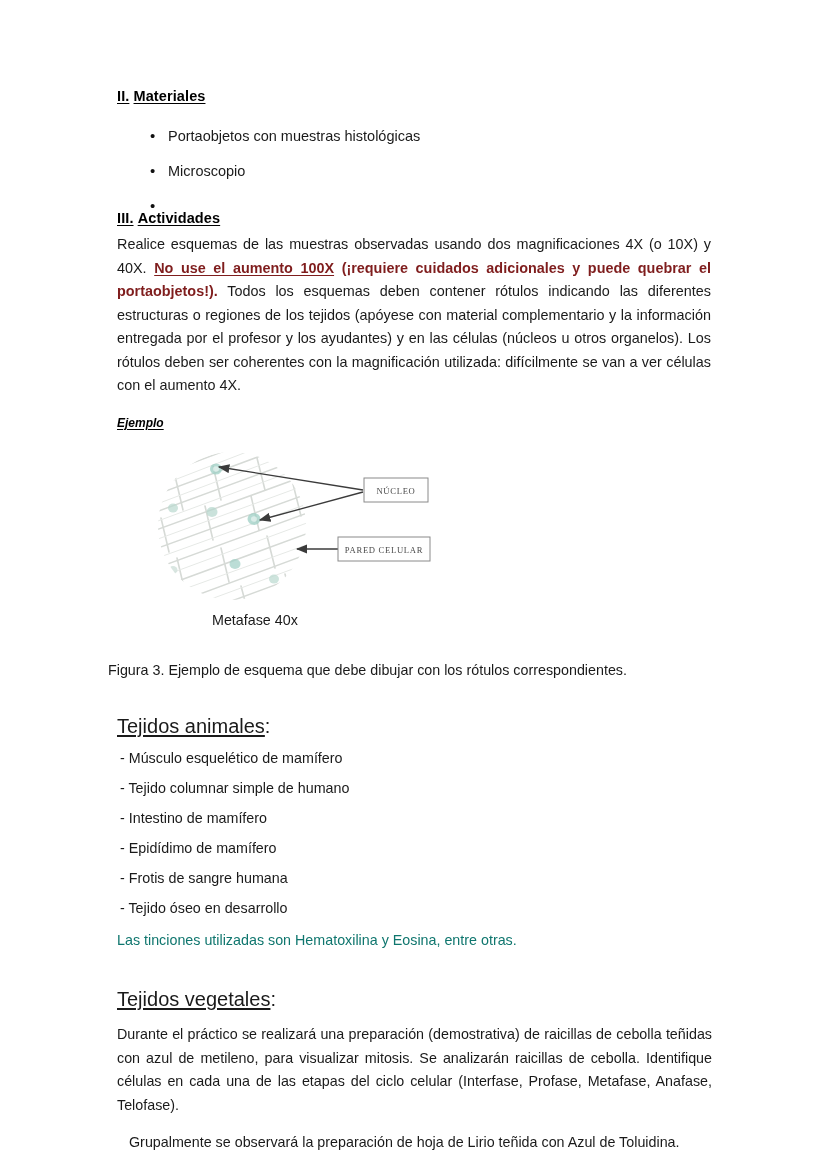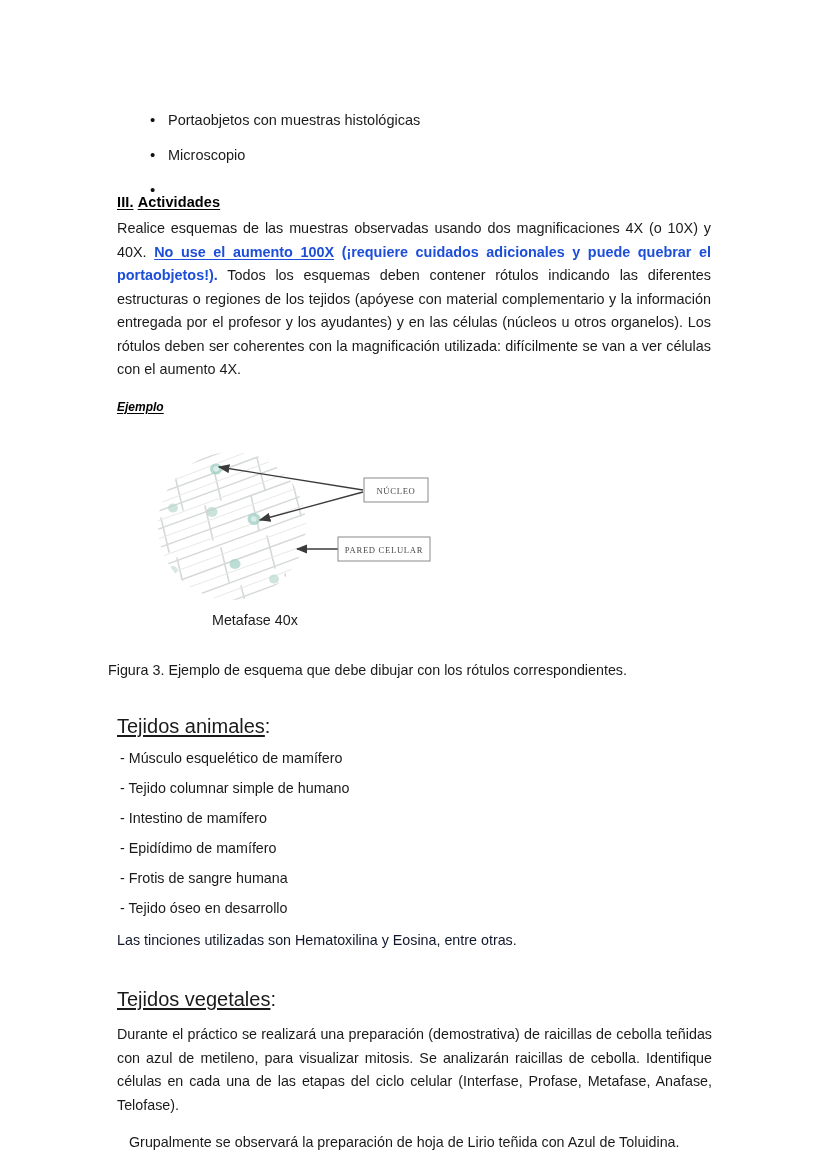--- a/index.html
+++ b/index.html
@@ -64,21 +64,21 @@
   }
   ul.bullets li.empty { height: 10px; margin-bottom: 2px; }
 
   .para {
     font-size: 14.4px;
     line-height: 23.5px;
     text-align: justify;
     margin: 7px 0 0 0;
     color: #1a1a1a;
   }
-  .para b { font-weight: bold; color: #1d4ed8; }
+  .para b { font-weight: bold; color: #7f1d1d; }
   .para b.ul { text-decoration: underline; text-underline-offset: 2px; }
 
   .sub-heading {
     font-size: 12px;
     font-weight: bold;
     margin: 18px 0 15px 0;
     color: #000;
     font-style: italic;
   }
   .sub-heading span.u { text-decoration: underline; text-underline-offset: 2px; }
@@ -120,21 +120,21 @@
   }
   .ulabel .u { text-decoration: underline; text-underline-offset: 2px; }
   .dash-item {
     font-size: 14.3px;
     color: #1a1a1a;
     margin: 0 0 14px 0;
     padding-left: 3px;
   }
   .note {
     font-size: 14.3px;
-    color: #0f172a;
+    color: #0f766e;
     margin: 16px 0 4px 0;
   }
   .section-veg {
     position: absolute;
     left: 117px;
     top: 988px;
     width: 595px;
   }
   .para-tight {
     font-size: 14.3px;
@@ -156,20 +156,21 @@
     fill: #4a4a4a;
   }
 </style>
 </head>
 <body>
 
 <div class="page">
 
   <div class="doc">
 
+    <div class="heading"><span class="u">II.</span><span class="gap">&nbsp;</span><span class="u">Materiales</span></div>
 
     <ul class="bullets">
       <li>Portaobjetos con muestras histológicas</li>
       <li>Microscopio</li>
       <li class="empty"></li>
     </ul>
 
     <div class="heading"><span class="u">III.</span><span class="gap">&nbsp;</span><span class="u">Actividades</span></div>
 
     <p class="para"><span>Realice esquemas de las muestras observadas usando dos magnificaciones 4X (o 10X) y 40X. </span><b class="ul">No use el aumento 100X</b><b> (¡requiere cuidados adicionales y puede quebrar el portaobjetos!).</b><span> Todos los esquemas deben contener rótulos indicando las diferentes estructuras o regiones de los tejidos (apóyese con material complementario y la información entregada por el profesor y los ayudantes) y en las células (núcleos u otros organelos). Los rótulos deben ser coherentes con la magnificación utilizada: difícilmente se van a ver células con el aumento 4X.</span></p>

